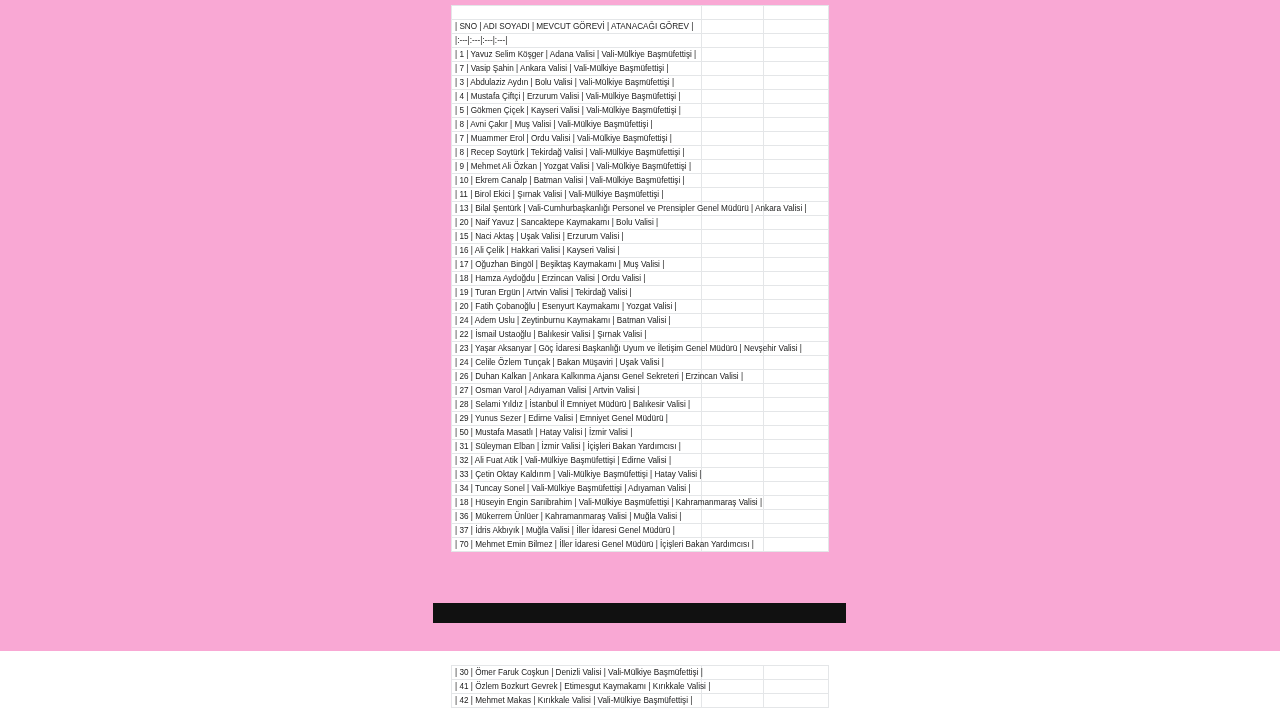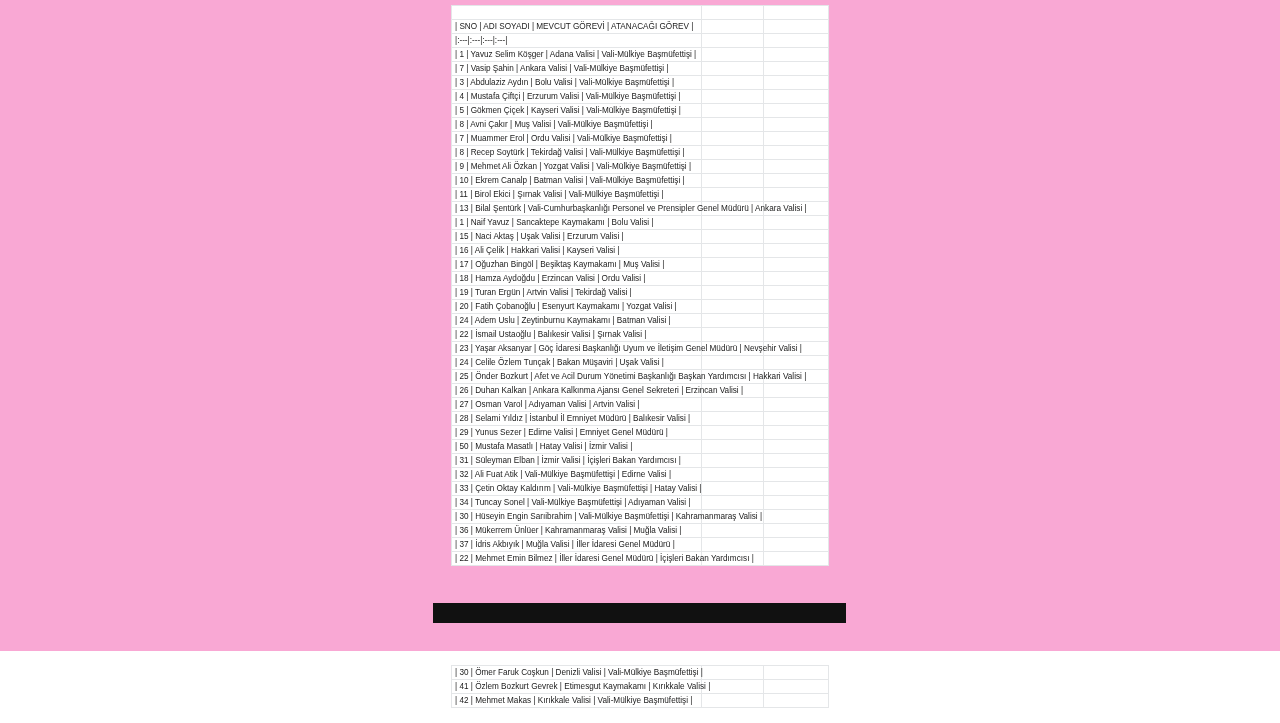--- a/index.html
+++ b/index.html
@@ -225,21 +225,21 @@
       <tr>
         <td class="txt">
             <span>| 13 | Bilal Şentürk | Vali-Cumhurbaşkanlığı Personel ve Prensipler Genel Müdürü | Ankara Valisi |</span>
           </td>
         <td class="blank"></td>
         <td class="blank"></td>
       </tr>
 
       <tr>
         <td class="txt">
-            <span>| 1 | Naif Yavuz | Sancaktepe Kaymakamı | Bolu Valisi |</span>
+            <span>| 20 | Naif Yavuz | Sancaktepe Kaymakamı | Bolu Valisi |</span>
           </td>
         <td class="blank"></td>
         <td class="blank"></td>
       </tr>
 
       <tr>
         <td class="txt">
             <span>| 15 | Naci Aktaş | Uşak Valisi | Erzurum Valisi |</span>
           </td>
         <td class="blank"></td>
@@ -311,27 +311,20 @@
       </tr>
 
       <tr>
         <td class="txt">
             <span>| 24 | Celile Özlem Tunçak | Bakan Müşaviri | Uşak Valisi |</span>
           </td>
         <td class="blank"></td>
         <td class="blank"></td>
       </tr>
 
-      <tr>
-        <td class="txt">
-            <span>| 25 | Önder Bozkurt | Afet ve Acil Durum Yönetimi Başkanlığı Başkan Yardımcısı | Hakkari Valisi |</span>
-          </td>
-        <td class="blank"></td>
-        <td class="blank"></td>
-      </tr>
 
       <tr>
         <td class="txt">
             <span>| 26 | Duhan Kalkan | Ankara Kalkınma Ajansı Genel Sekreteri | Erzincan Valisi |</span>
           </td>
         <td class="blank"></td>
         <td class="blank"></td>
       </tr>
 
       <tr>
@@ -393,21 +386,21 @@
       <tr>
         <td class="txt">
             <span>| 34 | Tuncay Sonel | Vali-Mülkiye Başmüfettişi | Adıyaman Valisi |</span>
           </td>
         <td class="blank"></td>
         <td class="blank"></td>
       </tr>
 
       <tr>
         <td class="txt">
-            <span>| 30 | Hüseyin Engin Sarıibrahim | Vali-Mülkiye Başmüfettişi | Kahramanmaraş Valisi |</span>
+            <span>| 18 | Hüseyin Engin Sarıibrahim | Vali-Mülkiye Başmüfettişi | Kahramanmaraş Valisi |</span>
           </td>
         <td class="blank"></td>
         <td class="blank"></td>
       </tr>
 
       <tr>
         <td class="txt">
             <span>| 36 | Mükerrem Ünlüer | Kahramanmaraş Valisi | Muğla Valisi |</span>
           </td>
         <td class="blank"></td>
@@ -417,21 +410,21 @@
       <tr>
         <td class="txt">
             <span>| 37 | İdris Akbıyık | Muğla Valisi | İller İdaresi Genel Müdürü |</span>
           </td>
         <td class="blank"></td>
         <td class="blank"></td>
       </tr>
 
       <tr>
         <td class="txt">
-            <span>| 22 | Mehmet Emin Bilmez | İller İdaresi Genel Müdürü | İçişleri Bakan Yardımcısı |</span>
+            <span>| 70 | Mehmet Emin Bilmez | İller İdaresi Genel Müdürü | İçişleri Bakan Yardımcısı |</span>
           </td>
         <td class="blank"></td>
         <td class="blank"></td>
       </tr>
 
 
     </tbody>
   </table>
 
   <div id="page-break-bar"></div>

